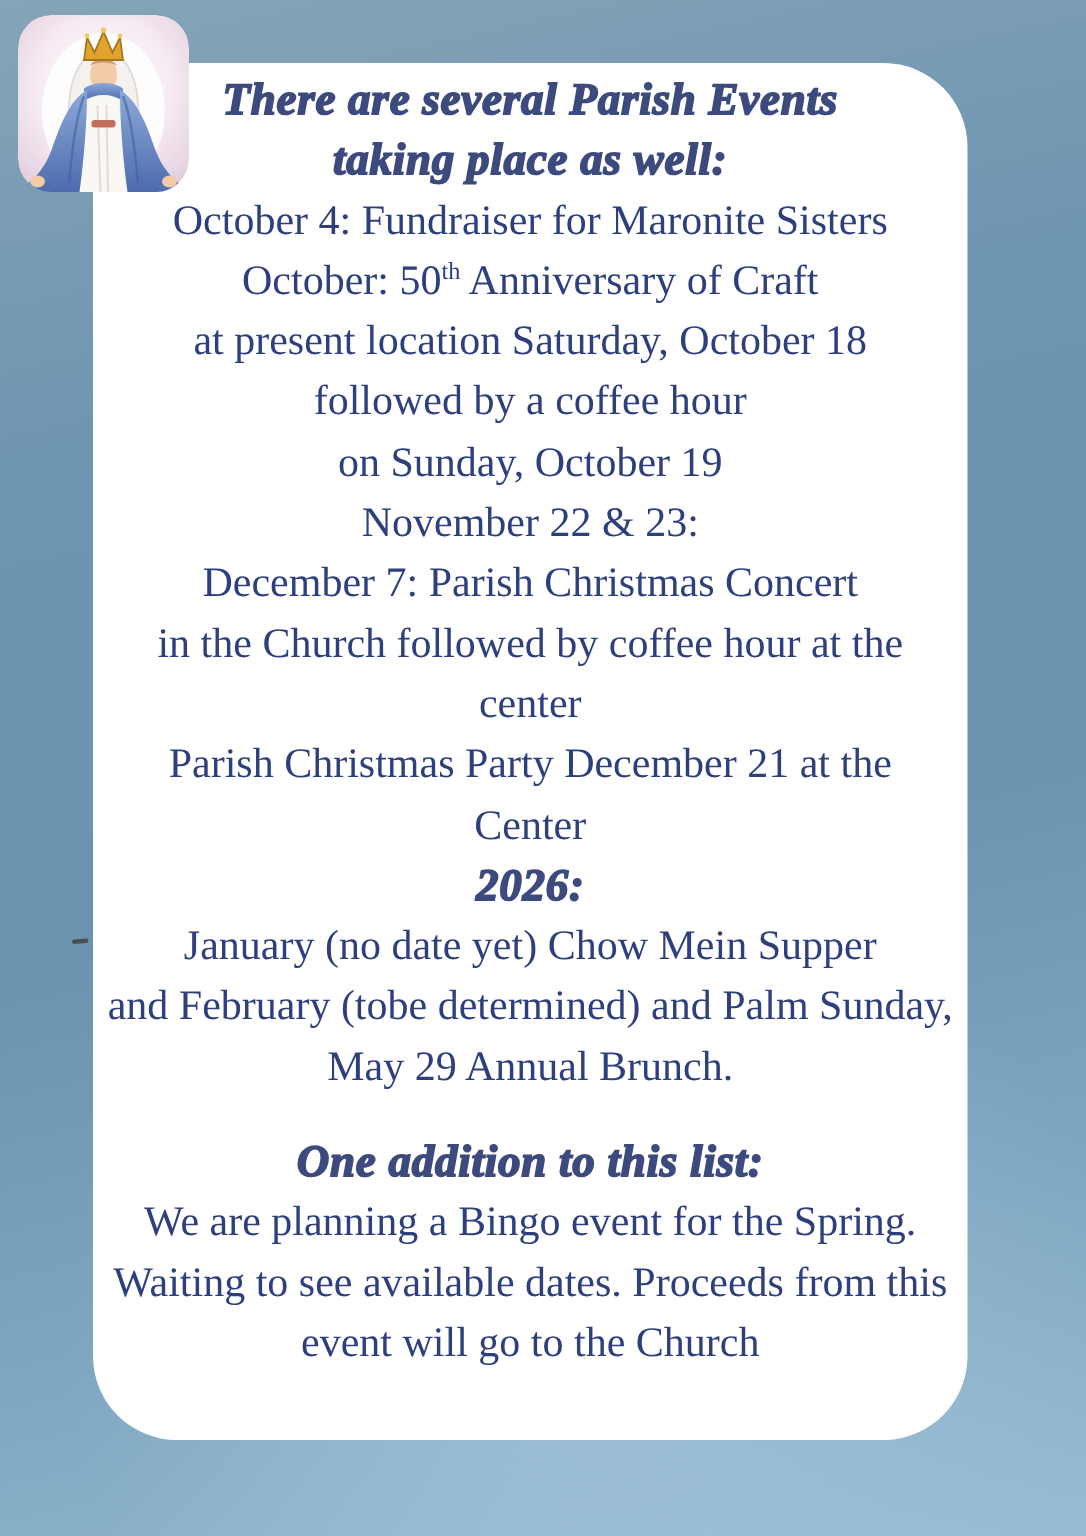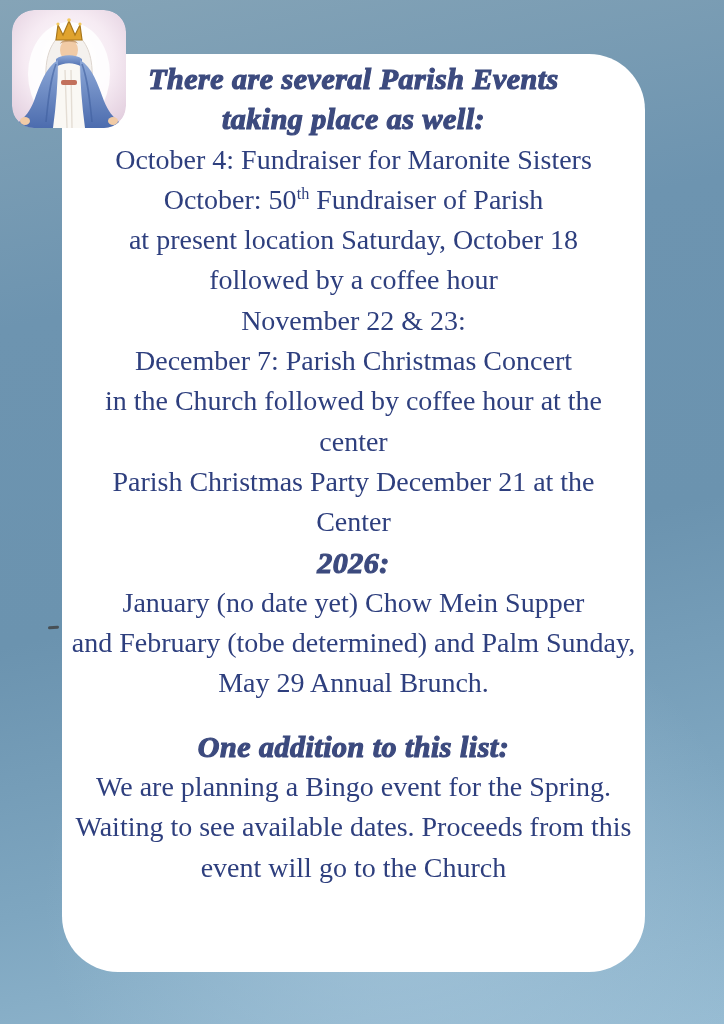--- a/index.html
+++ b/index.html
@@ -10,21 +10,21 @@
   *{margin:0;padding:0;box-sizing:border-box;}
   html,body{width:724px;height:1024px;overflow:hidden;}
   body{
     font-family:"Liberation Serif", serif;
     background:
       radial-gradient(70% 45% at 55% 88%, rgba(175,205,225,.55) 0%, rgba(175,205,225,0) 70%),
       linear-gradient(168deg, #85a4b7 0%, #6d94b0 28%, #6b93af 55%, #7ea6c0 78%, #97bcd3 100%);
   }
   .stage{position:relative;width:724px;height:1024px;}
   .card{
-    position:absolute;left:62px;top:54px;width:583px;height:918px;
+    position:absolute;left:62px;top:42px;width:583px;height:918px;
     background:var(--card-bg);border-radius:56px;
   }
   .card-content{
     position:relative;width:100%;height:100%;
     padding-top:5px;text-align:center;overflow:hidden;border-radius:56px;
   }
   .section{margin:0;}
   .line{line-height:40.3px;white-space:nowrap;}
   .fancy .line{
     font-family:"Liberation Serif", serif;
@@ -57,23 +57,24 @@
 <div class="stage">
 
   <div class="card">
     <div class="card-content">
         <div class="section fancy">
           <p class="line">There are several Parish Events</p>
           <p class="line">taking place as well:</p>
         </div>
         <div class="section serif">
           <p class="line">October 4: Fundraiser for Maronite Sisters</p>
-          <p class="line"><span>October: 50</span><sup>th</sup><span> Fundraiser of Parish</span></p>
+          <p class="line"><span>October: 50</span><sup>th</sup><span> Anniversary of Craft</span></p>
           <p class="line">at present location Saturday, October 18</p>
           <p class="line">followed by a coffee hour</p>
+          <p class="line">on Sunday, October 19</p>
           <p class="line">November 22 &amp; 23:</p>
           <p class="line">December 7: Parish Christmas Concert</p>
           <p class="line">in the Church followed by coffee hour at the</p>
           <p class="line">center</p>
           <p class="line">Parish Christmas Party December 21 at the</p>
           <p class="line">Center</p>
         </div>
         <div class="section fancy gap-sm">
           <p class="line">2026:</p>
         </div>

